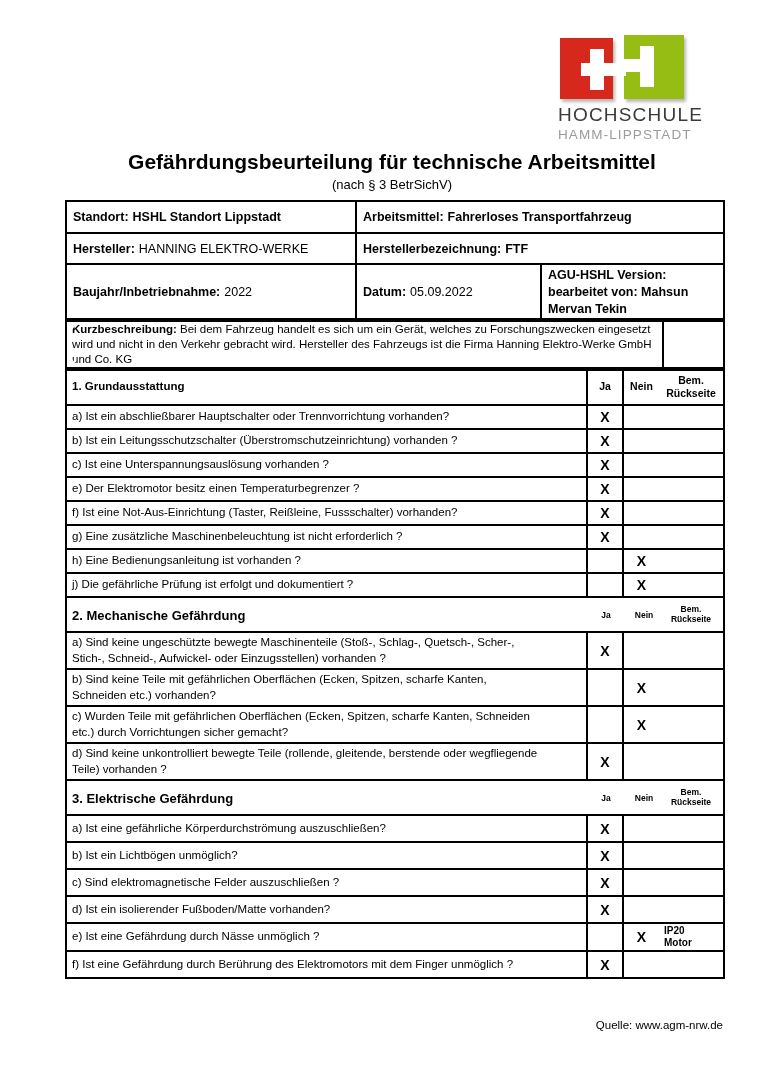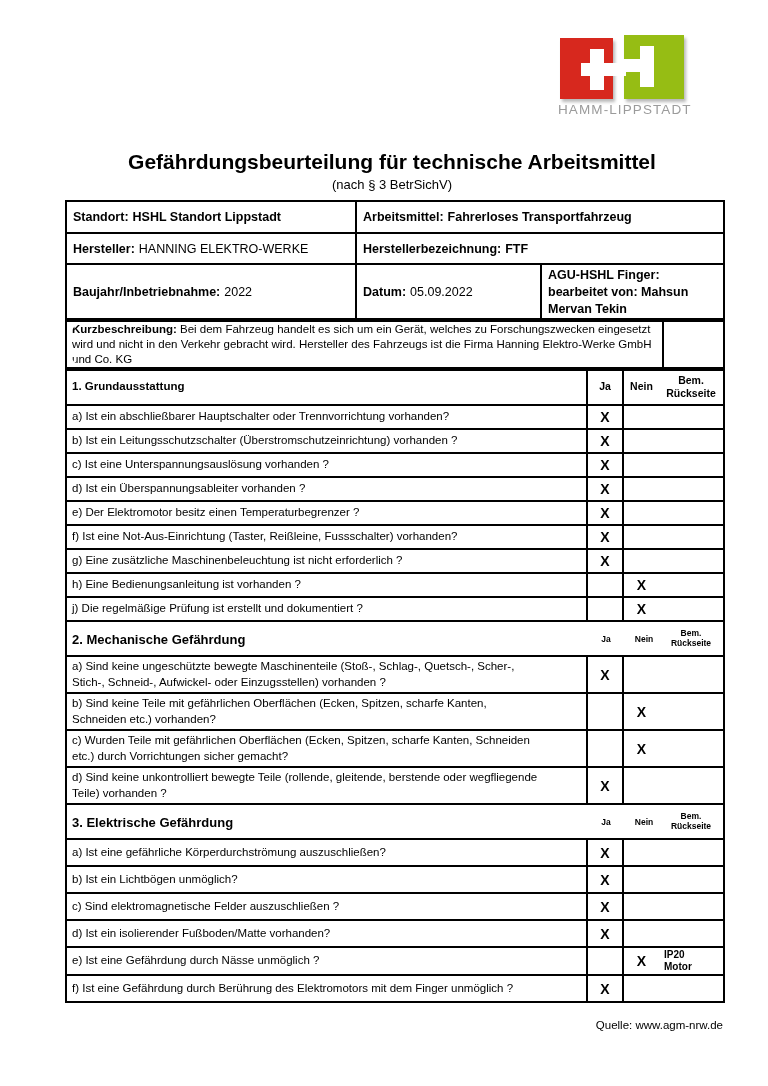--- a/index.html
+++ b/index.html
@@ -78,20 +78,21 @@
 
   <div class="logo">
     <div class="logo-art">
       <div class="sq sq-red" style="background: rgb(215, 40, 30);"></div>
       <div class="sq sq-green" style="background: rgb(150, 189, 20);"></div>
       <div class="wbar h-red"></div>
       <div class="wbar h-green"></div>
       <div class="wbar v-red"></div>
       <div class="wbar v-green"></div>
     </div>
+    <div class="logo-line1">HOCHSCHULE</div>
     <div class="logo-line2">HAMM-LIPPSTADT</div>
   </div>
 
   <div class="title-wrap">
     <div class="doc-title">Gefährdungsbeurteilung für technische Arbeitsmittel</div>
     <div class="doc-subtitle">(nach § 3 BetrSichV)</div>
   </div>
 
   <table class="info-table">
     <colgroup>
@@ -105,21 +106,21 @@
       <td colspan="2"><span class="b">Arbeitsmittel:</span><span class="b val">Fahrerloses Transportfahrzeug</span></td>
     </tr>
     <tr class="r2">
       <td><span class="b">Hersteller:</span><span class="val">HANNING ELEKTRO-WERKE</span></td>
       <td colspan="2" class="cell-hbz"><span class="b">Herstellerbezeichnung:</span><span class="b val">FTF</span></td>
     </tr>
     <tr class="r3">
       <td><span class="b">Baujahr/Inbetriebnahme:</span><span class="val">2022</span></td>
       <td><span class="b">Datum:</span><span class="val">05.09.2022</span></td>
       <td class="cell-agu">
-        <div>AGU-HSHL Finger:</div>
+        <div>AGU-HSHL Version:</div>
         <div>bearbeitet von: Mahsun Mervan Tekin</div>
       </td>
     </tr>
   </tbody>
     </table>
 
   <table class="kurz-table">
     <colgroup>
         <col style="width:597px">
         <col style="width:61px">
@@ -158,26 +159,20 @@
           <td class="ans no-r"></td>
           <td class="no-l"></td>
         </tr>
         <tr class="q-row s1">
           <td class="q">c) Ist eine Unterspannungsauslösung vorhanden ?</td>
           <td class="ans"><span class="mark">X</span></td>
           <td class="ans no-r"></td>
           <td class="no-l"></td>
         </tr>
         <tr class="q-row s1">
-          <td class="q">d) Ist ein Überspannungsableiter vorhanden ?</td>
-          <td class="ans"><span class="mark">X</span></td>
-          <td class="ans no-r"></td>
-          <td class="no-l"></td>
-        </tr>
-        <tr class="q-row s1">
           <td class="q">e) Der Elektromotor besitz einen Temperaturbegrenzer ?</td>
           <td class="ans"><span class="mark">X</span></td>
           <td class="ans no-r"></td>
           <td class="no-l"></td>
         </tr>
         <tr class="q-row s1">
           <td class="q">f) Ist eine Not-Aus-Einrichtung (Taster, Reißleine, Fussschalter) vorhanden?</td>
           <td class="ans"><span class="mark">X</span></td>
           <td class="ans no-r"></td>
           <td class="no-l"></td>
@@ -188,21 +183,21 @@
           <td class="ans no-r"></td>
           <td class="no-l"></td>
         </tr>
         <tr class="q-row s1">
           <td class="q">h) Eine Bedienungsanleitung ist vorhanden ?</td>
           <td class="ans"></td>
           <td class="ans no-r"><span class="mark">X</span></td>
           <td class="no-l"></td>
         </tr>
         <tr class="q-row s1">
-          <td class="q">j) Die regelmäßige Prüfung ist erstellt und dokumentiert ?</td>
+          <td class="q">j) Die gefährliche Prüfung ist erfolgt und dokumentiert ?</td>
           <td class="ans"></td>
           <td class="ans no-r"><span class="mark">X</span></td>
           <td class="no-l"></td>
         </tr>
         <tr class="section-row">
           <td class="sec-span" colspan="4"><span class="sec-title">2. Mechanische Gefährdung</span><span class="fl fl-ja">Ja</span><span class="fl fl-nein">Nein</span><span class="fl fl-bem"><span>Bem.</span><br><span>Rückseite</span></span></td>
         </tr>
         <tr class="q-row s2">
           <td class="q">a) Sind keine ungeschützte bewegte Maschinenteile (Stoß-, Schlag-, Quetsch-, Scher-, Stich-, Schneid-, Aufwickel- oder Einzugsstellen) vorhanden ?</td>
           <td class="ans"><span class="mark">X</span></td>

